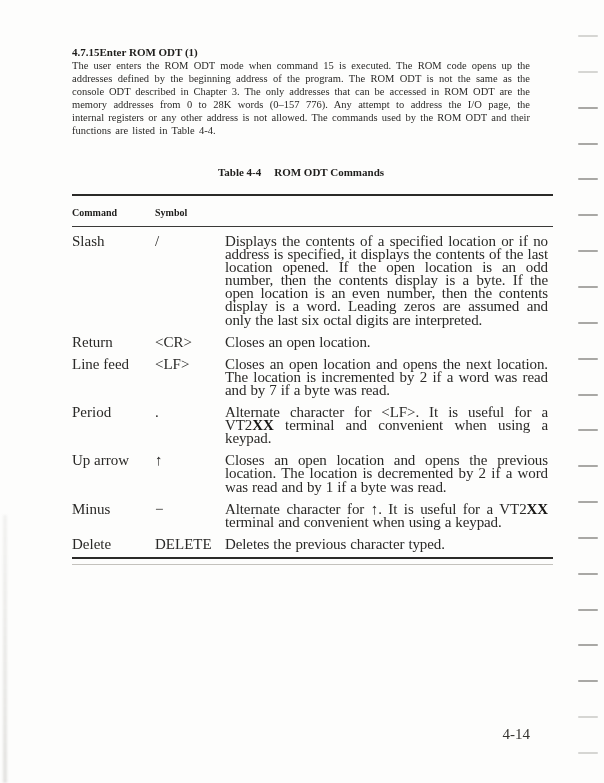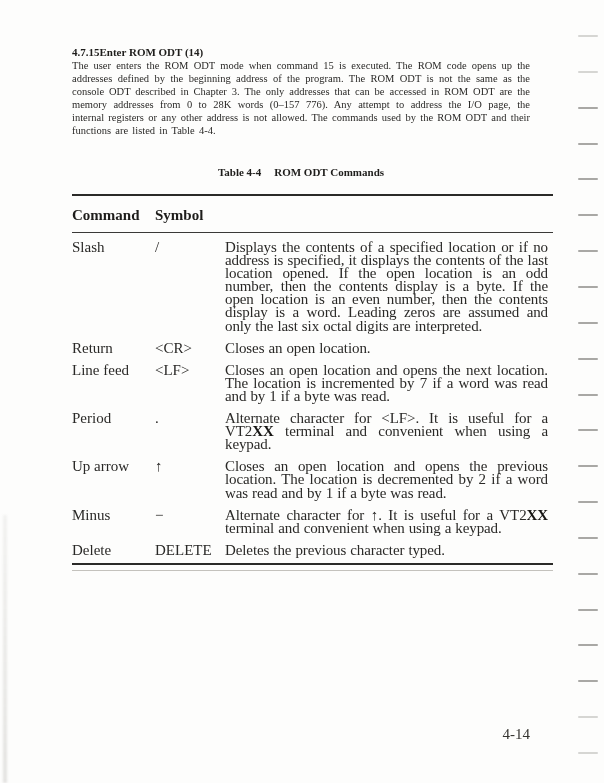--- a/index.html
+++ b/index.html
@@ -28,21 +28,21 @@
   }
   .table-title{
     width:458px;text-align:center;font-weight:bold;font-size:11px;
     color:#1e1d1b;margin:0 0 16px 0;
   }
   .table-title .tt-label{margin-right:13px;}
   .rule-top{border-top:2px solid #2b2a28;margin:0;}
   .thead{
     display:grid;grid-template-columns:83px 70px 1fr;
     padding:11px 0 8px 0;
-    font-weight:bold;font-size:15px;color:#1e1d1b;
+    font-weight:bold;font-size:10px;color:#1e1d1b;
   }
   .rule-head{border-top:1px solid #3a3937;}
   .tbody{padding-top:8px;}
   .trow{
     display:grid;grid-template-columns:83px 70px 1fr;
     font-size:15px;line-height:13.1px;margin-bottom:9px;
   }
   .trow:last-child{margin-bottom:6px;}
   .cell-cmd{color:#2a2927;}
   .cell-sym{color:#2a2927;}
@@ -66,21 +66,21 @@
     background:linear-gradient(to bottom,rgba(150,148,142,0.10),rgba(140,138,132,0.22));
     filter:blur(1px);
   }
 </style>
 </head>
 <body>
 
 <div class="page">
 
   <div class="content">
-    <p class="section-heading"><span class="sec-num">4.7.15</span><span>Enter ROM ODT (14)</span></p>
+    <p class="section-heading"><span class="sec-num">4.7.15</span><span>Enter ROM ODT (1)</span></p>
     <p class="body-par">The user enters the ROM ODT mode when command 15 is executed. The ROM code opens up the addresses defined by the beginning address of the program. The ROM ODT is not the same as the console ODT described in Chapter 3. The only addresses that can be accessed in ROM ODT are the memory addresses from 0 to 28K words (0–157 776). Any attempt to address the I/O page, the internal registers or any other address is not allowed. The commands used by the ROM ODT and their functions are listed in Table 4-4.</p>
   </div>
 
   <div class="table-wrap">
     <p class="table-title"><span class="tt-label">Table 4-4</span><span>ROM ODT Commands</span></p>
     <div class="rule-top"></div>
     <div class="thead" id="table-header">
         <span>Command</span>
         <span>Symbol</span>
       </div>
@@ -92,21 +92,21 @@
           <span class="cell-fn"><span>Displays the contents of a specified location or if no address is specified, it displays the contents of the last location opened. If the open location is an odd number, then the contents display is a byte. If the open location is an even number, then the contents display is a word. Leading zeros are assumed and only the last six octal digits are interpreted.</span></span>
         </div>
         <div class="trow">
           <span class="cell-cmd">Return</span>
           <span class="cell-sym">&lt;CR&gt;</span>
           <span class="cell-fn"><span>Closes an open location.</span></span>
         </div>
         <div class="trow">
           <span class="cell-cmd">Line feed</span>
           <span class="cell-sym">&lt;LF&gt;</span>
-          <span class="cell-fn"><span>Closes an open location and opens the next location. The location is incremented by 7 if a word was read and by 1 if a byte was read.</span></span>
+          <span class="cell-fn"><span>Closes an open location and opens the next location. The location is incremented by 2 if a word was read and by 7 if a byte was read.</span></span>
         </div>
         <div class="trow">
           <span class="cell-cmd">Period</span>
           <span class="cell-sym">.</span>
           <span class="cell-fn"><span>Alternate character for &lt;LF&gt;. It is useful for a VT2</span><b>XX</b><span> terminal and convenient when using a keypad.</span></span>
         </div>
         <div class="trow">
           <span class="cell-cmd">Up arrow</span>
           <span class="cell-sym">↑</span>
           <span class="cell-fn"><span>Closes an open location and opens the previous location. The location is decremented by 2 if a word was read and by 1 if a byte was read.</span></span>

